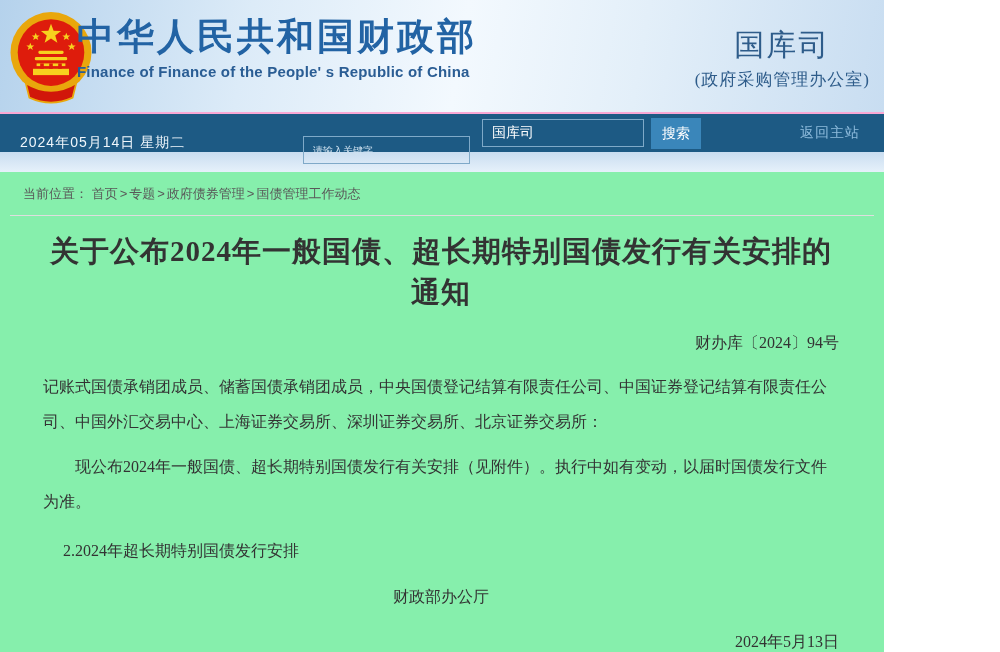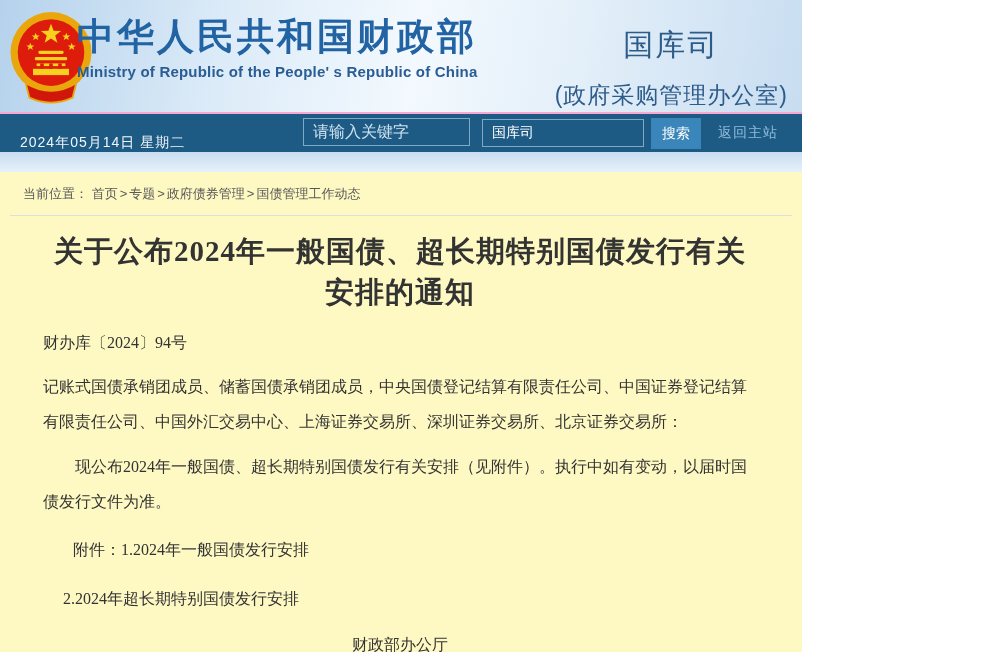--- a/index.html
+++ b/index.html
@@ -1,48 +1,48 @@
 <!DOCTYPE html>
 <html><head>
 <meta charset="utf-8">
 <style>
   * { margin:0; padding:0; box-sizing:border-box; }
   html,body { background:#ffffff; }
   .page {
-    width:802px; height:652px; position:relative; overflow:hidden;
-    background:#fef9c3; font-family:"Liberation Sans","DejaVu Sans",sans-serif;
+    width:884px; height:652px; position:relative; overflow:hidden;
+    background:#86efac; font-family:"Liberation Sans","DejaVu Sans",sans-serif;
   }
 
   
   .site-header {
     height:112px; position:relative;
     background:linear-gradient(100deg,#b5d2ec 0%,#dcebf8 28%,#f3f9fe 52%,#e3eff9 72%,#c8ddf1 100%);
   }
   .emblem { position:absolute; left:6px; top:11px; width:90px; height:94px; }
   .brand { position:absolute; left:77px; top:17px; }
   .brand-cn {
     font-size:37px; font-weight:bold; color:#2263a4; letter-spacing:3px; line-height:1.1;
   }
   .brand-en {
     font-size:15px; font-weight:bold; color:#2a5d94; margin-top:5px; letter-spacing:0.2px;
   }
   .dept { position:absolute; right:14px; top:25px; text-align:center; color:#2e5c8a; }
   .dept-name { font-size:30px; letter-spacing:2px; }
-  .dept-sub  { font-size:23px; margin-top:14px; letter-spacing:1px; }
+  .dept-sub  { font-size:17px; margin-top:2px; letter-spacing:1px;font-family:Liberation Serif, serif; }
 
   
   .nav-bar {
     height:40px; background:#1d5a84; border-top:2px solid #f9a8d4;
     position:relative; display:flex; align-items:flex-end;
   }
   .nav-date { margin-left:20px; font-size:14px; color:#f0f7fc; letter-spacing:1px; }
   .search-input {
-    position:absolute; left:303px; top:4px; width:167px; height:28px;
+    position:absolute; left:303px; top:22px; width:167px; height:28px;
     background:transparent; border:1px solid #7fa9c8; color:#e8f2f9;
-    font-size:16px; padding:0 9px; outline:none;
+    font-size:10px; padding:0 9px; outline:none;
     font-family:"Liberation Sans","DejaVu Sans",sans-serif;
   }
   .search-input::placeholder { color:#cfe2f0; opacity:1; }
   .scope-input {
     position:absolute; left:482px; top:5px; width:162px; height:28px;
     background:transparent; border:1px solid #7fa9c8; color:#ffffff;
     font-size:14px; padding:0 9px; outline:none;
     font-family:"Liberation Sans","DejaVu Sans",sans-serif;
   }
   .search-btn {
@@ -66,21 +66,21 @@
 
   .notice {
     padding:0 45px 0 43px; color:#333333;
     font-family:"Liberation Serif","DejaVu Serif",serif;
   }
   .notice-title {
     text-align:center; font-size:29px; font-weight:bold; color:#333333;
     margin-top:15px; line-height:1.4; letter-spacing:1px;
     font-family:Liberation Serif, serif;
   }
-  .doc-number { text-align:left; font-size:16px; margin-top:20px; line-height:22px; }
+  .doc-number { text-align:right; font-size:16px; margin-top:20px; line-height:22px; }
   .para { font-size:16px; line-height:35px; }
   .recipients { margin-top:15px; }
   .body-para { margin-top:10px; text-indent:2em; }
   .att-line1 { margin:13px 0 0 30px; }
   .att-line2 { margin:14px 0 0 20px; }
   .issuer { margin-top:11px; text-align:center; }
   .issue-date { margin-top:10px; text-align:right; }
 </style>
 </head>
 <body>
@@ -100,21 +100,21 @@
       <rect x="32" y="51" width="36" height="3.5" rx="1.5" fill="#f7d11e"></rect>
       <rect x="34" y="58" width="32" height="3" fill="#f7d11e"></rect>
       <rect x="30" y="64" width="40" height="7" fill="#f7d11e"></rect>
       <rect x="38" y="58" width="4" height="6" fill="#de1c0c"></rect>
       <rect x="48" y="58" width="4" height="6" fill="#de1c0c"></rect>
       <rect x="58" y="58" width="4" height="6" fill="#de1c0c"></rect>
       <path d="M22,80 Q50,97 78,80 L74,96 Q50,107 26,96 Z" fill="#d1170a" stroke="#e9a70c" stroke-width="2"></path>
     </svg>
     <div class="brand">
       <div class="brand-cn">中华人民共和国财政部</div>
-      <div class="brand-en">Ministry of Republic of the People' s Republic of China</div>
+      <div class="brand-en">Finance of Finance of the People' s Republic of China</div>
     </div>
     <div class="dept">
       <div class="dept-name">国库司</div>
       <div class="dept-sub">(政府采购管理办公室)</div>
     </div>
   </header>
 
   <nav class="nav-bar">
     <span class="nav-date">2024年05月14日  星期二</span>
     <input class="search-input" type="text" placeholder="请输入关键字" style="">
@@ -129,19 +129,18 @@
     <span>当前位置：</span>
     <a href="#">首页</a><span class="crumb-sep">&gt;</span><a href="#">专题</a><span class="crumb-sep">&gt;</span><a href="#">政府债券管理</a><span class="crumb-sep">&gt;</span><a href="#">国债管理工作动态</a>
   </div>
   <div class="divider"></div>
 
   <article class="notice">
     <h2 class="notice-title">关于公布2024年一般国债、超长期特别国债发行有关安排的通知</h2>
     <div class="doc-number">财办库〔2024〕94号</div>
     <p class="para recipients">记账式国债承销团成员、储蓄国债承销团成员，中央国债登记结算有限责任公司、中国证券登记结算有限责任公司、中国外汇交易中心、上海证券交易所、深圳证券交易所、北京证券交易所：</p>
     <p class="para body-para">现公布2024年一般国债、超长期特别国债发行有关安排（见附件）。执行中如有变动，以届时国债发行文件为准。</p>
-    <p class="para att-line1">附件：1.2024年一般国债发行安排</p>
     <p class="para att-line2">2.2024年超长期特别国债发行安排</p>
     <p class="para issuer">财政部办公厅</p>
     <p class="para issue-date">2024年5月13日</p>
   </article>
 
 </div>
 
 </body></html>

